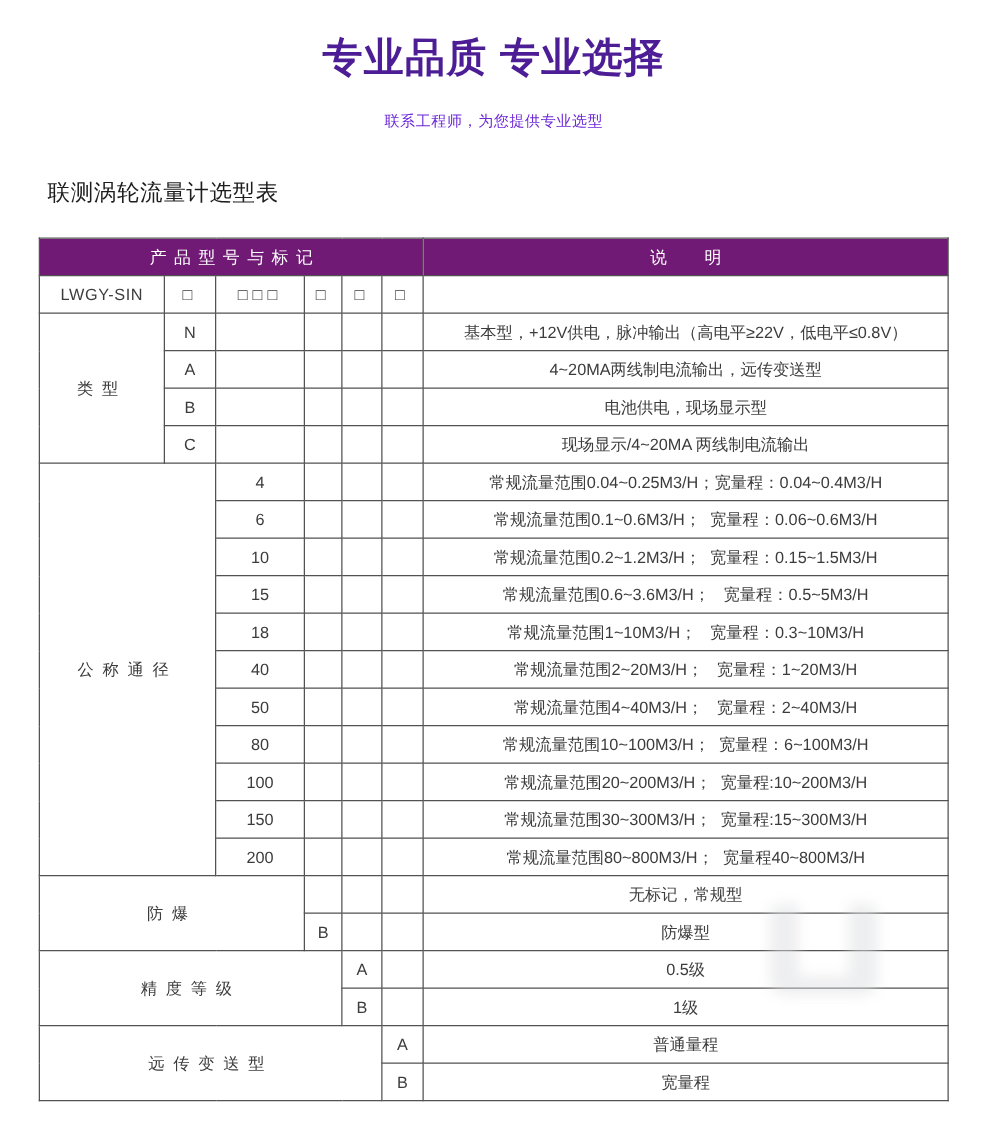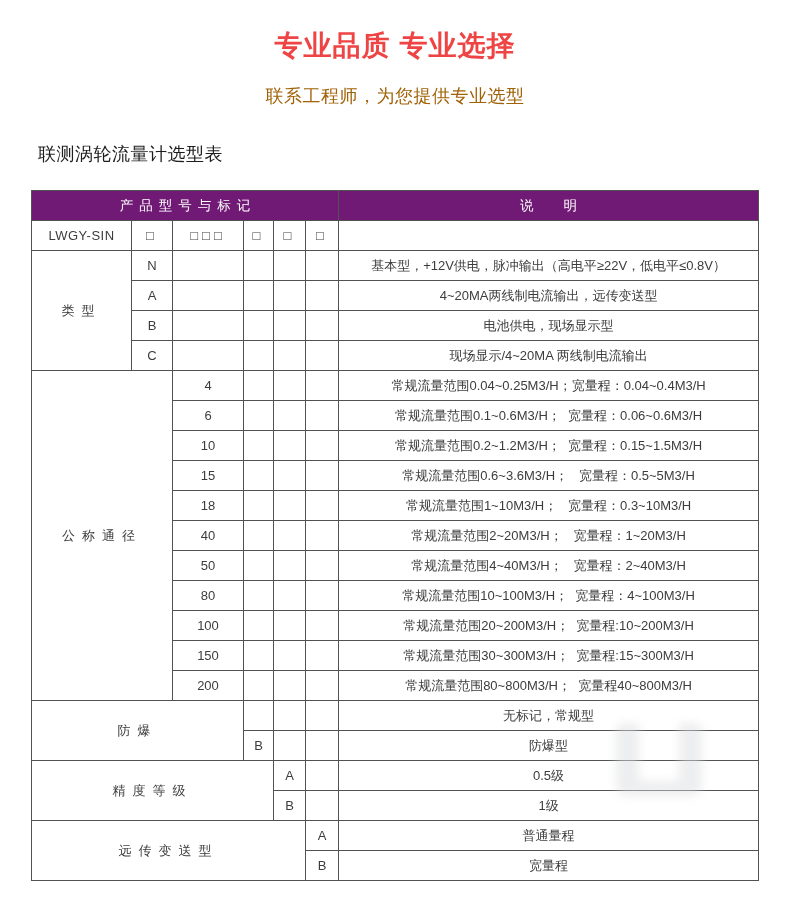--- a/index.html
+++ b/index.html
@@ -3,25 +3,25 @@
 <meta charset="utf-8">
 <style>
   html,body{margin:0;padding:0;}
   body{
     width:790px;height:913px;background:#ffffff;position:relative;
     font-family:"Liberation Sans","DejaVu Sans",sans-serif;color:#3c3c3c;
     overflow:hidden;
   }
   .hero{ text-align:center; }
   .hero-title{
-    margin:28px 0 0 0;font-size:28px;font-weight:bold;color:#ef4444;
+    margin:28px 0 0 0;font-size:32px;font-weight:bold;color:#4c1d95;
     letter-spacing:1px;line-height:36px;
   }
   .hero-sub{
-    margin:23px 0 0 0;font-size:18px;color:#a16207;line-height:20px;letter-spacing:0.5px;font-family:Liberation Mono, monospace;
+    margin:23px 0 0 0;font-size:12px;color:#6d28d9;line-height:20px;letter-spacing:0.5px;
   }
   .section-title{
     margin:37px 0 0 38px;font-size:18px;color:#1d1d1d;line-height:20px;letter-spacing:0.5px;
   }
   table.sel{
     border-collapse:collapse;table-layout:fixed;
     margin:26px 0 0 31px;width:727px;
   }
   table.sel td, table.sel th{
     border:1px solid #525252;height:29px;padding:0;
@@ -166,21 +166,21 @@
       <td></td>
         <td></td>
         <td></td>
       <td class="desc">常规流量范围4~40M3/H；   宽量程：2~40M3/H</td>
     </tr>
     <tr>
       <td class="code">80</td>
       <td></td>
         <td></td>
         <td></td>
-      <td class="desc">常规流量范围10~100M3/H；  宽量程：4~100M3/H</td>
+      <td class="desc">常规流量范围10~100M3/H；  宽量程：6~100M3/H</td>
     </tr>
     <tr>
       <td class="code">100</td>
       <td></td>
         <td></td>
         <td></td>
       <td class="desc">常规流量范围20~200M3/H；  宽量程:10~200M3/H</td>
     </tr>
     <tr>
       <td class="code">150</td>

